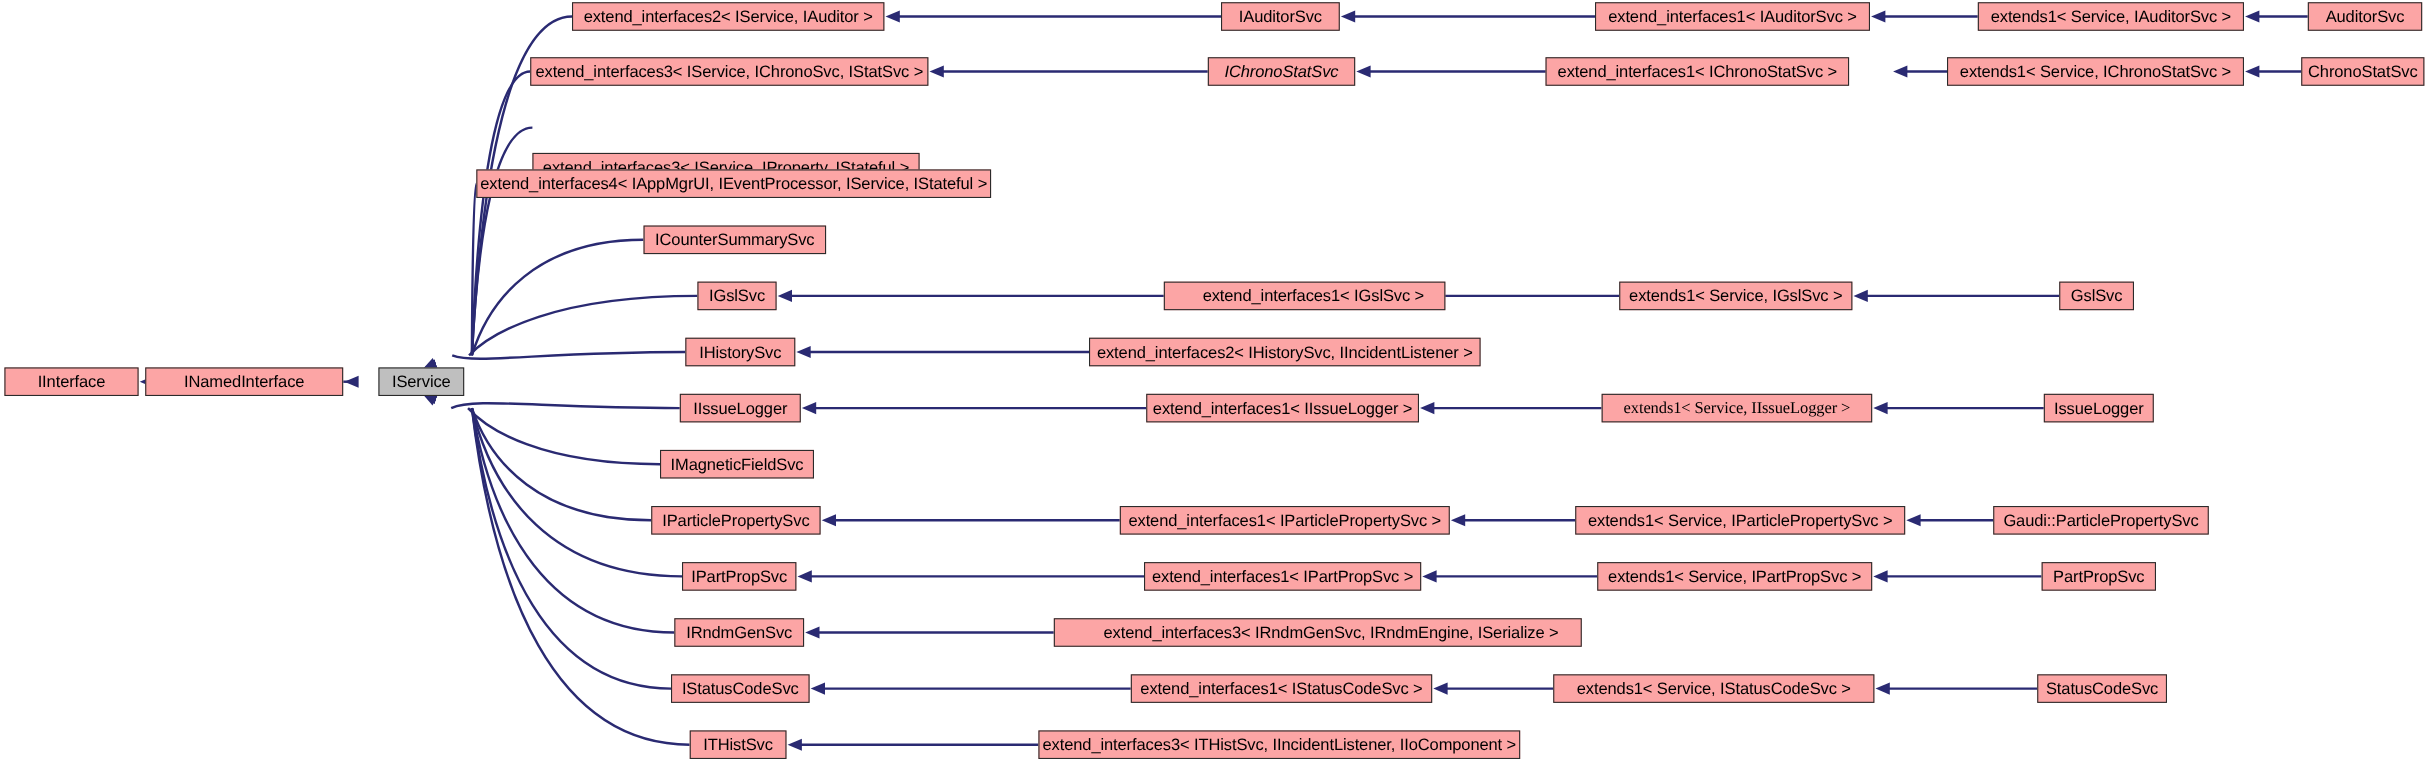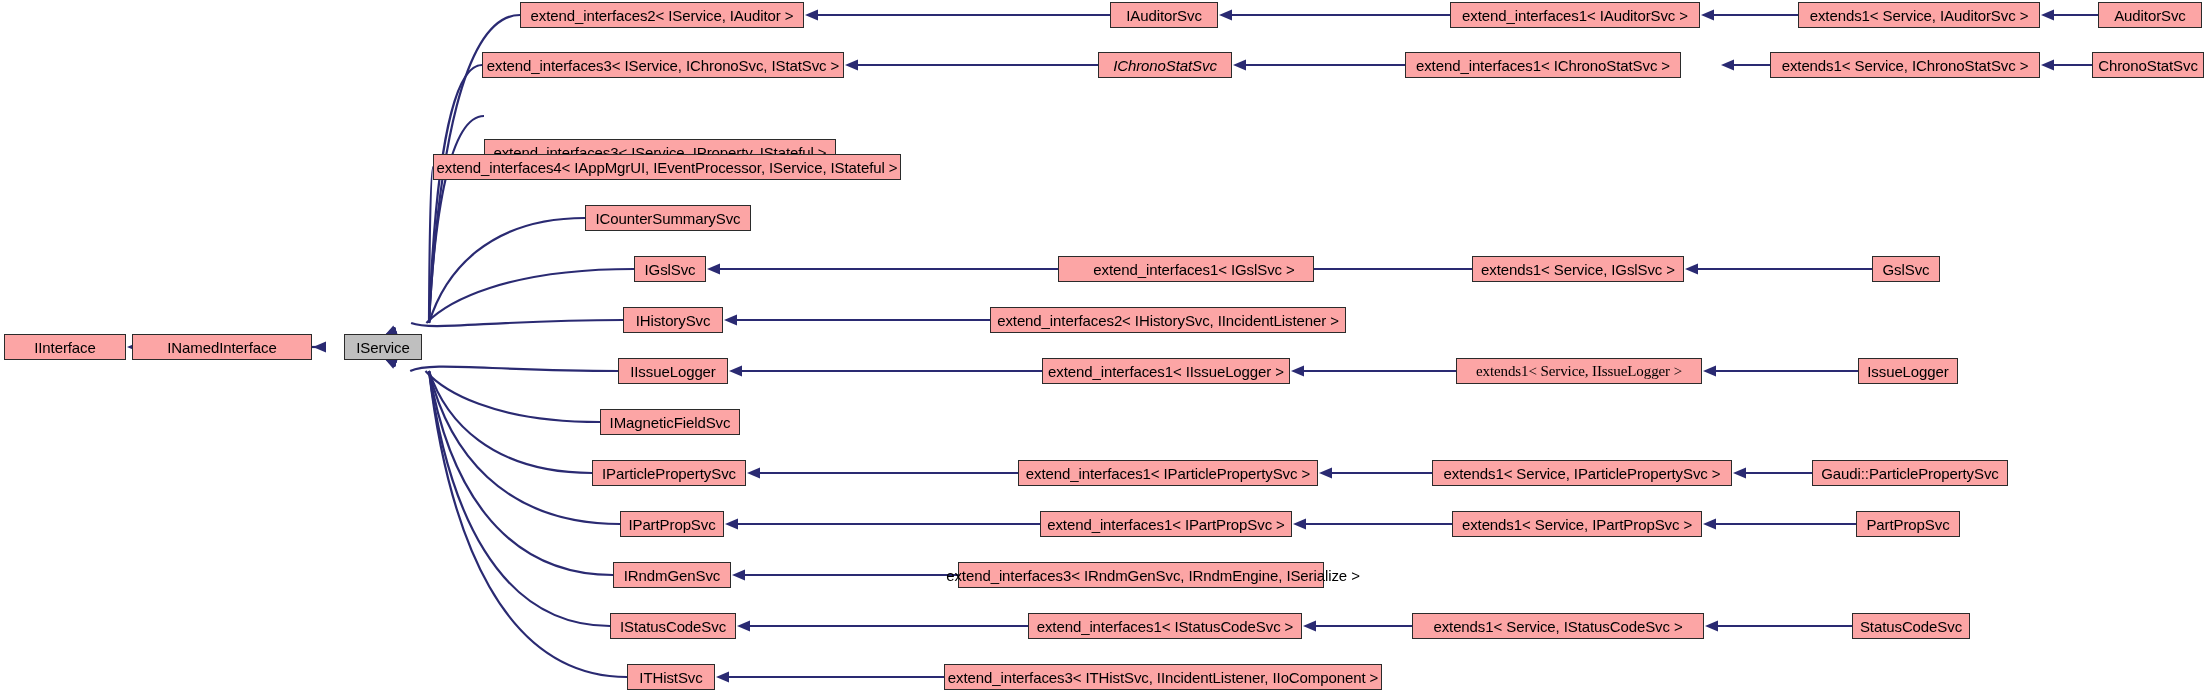--- a/index.html
+++ b/index.html
@@ -216,21 +216,21 @@
       </div>
       <div class="node" style="left: 1452px; top: 511px; width: 250px; height: 26px; align-items: center;">
         <span class="node-label">extends1&lt; Service, IPartPropSvc &gt;</span>
       </div>
       <div class="node" style="left: 1856px; top: 511px; width: 104px; height: 26px;">
         <span class="node-label">PartPropSvc</span>
       </div>
       <div class="node" style="left: 613px; top: 562px; width: 118px; height: 26px;">
         <span class="node-label">IRndmGenSvc</span>
       </div>
-      <div class="node" style="left: 958px; top: 562px; width: 366px; height: 26px; padding-left: 24px;">
+      <div class="node" style="left: 958px; top: 562px; width: 480px; height: 26px; padding-left: 24px;">
         <span class="node-label">extend_interfaces3&lt; IRndmGenSvc, IRndmEngine, ISerialize &gt;</span>
       </div>
       <div class="node" style="left: 610px; top: 613px; width: 126px; height: 26px;">
         <span class="node-label">IStatusCodeSvc</span>
       </div>
       <div class="node" style="left: 1028px; top: 613px; width: 274px; height: 26px;">
         <span class="node-label">extend_interfaces1&lt; IStatusCodeSvc &gt;</span>
       </div>
       <div class="node" style="left: 1412px; top: 613px; width: 292px; height: 26px;">
         <span class="node-label">extends1&lt; Service, IStatusCodeSvc &gt;</span>

